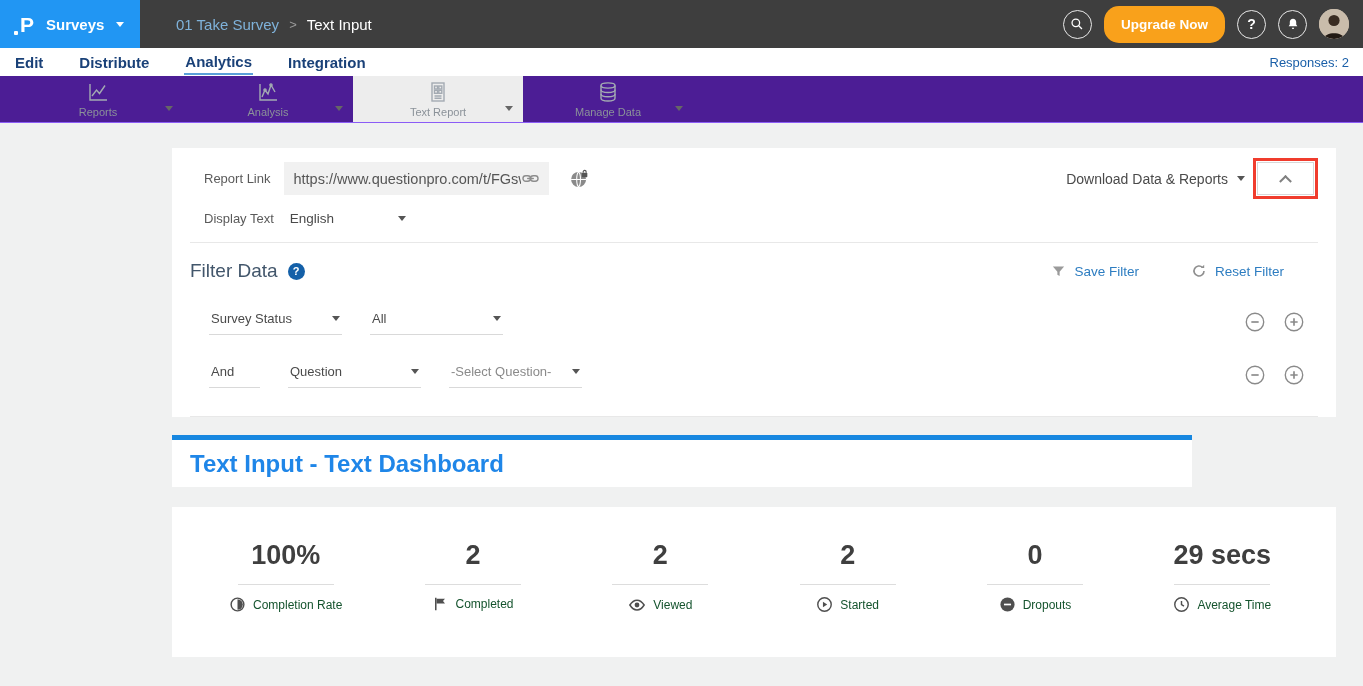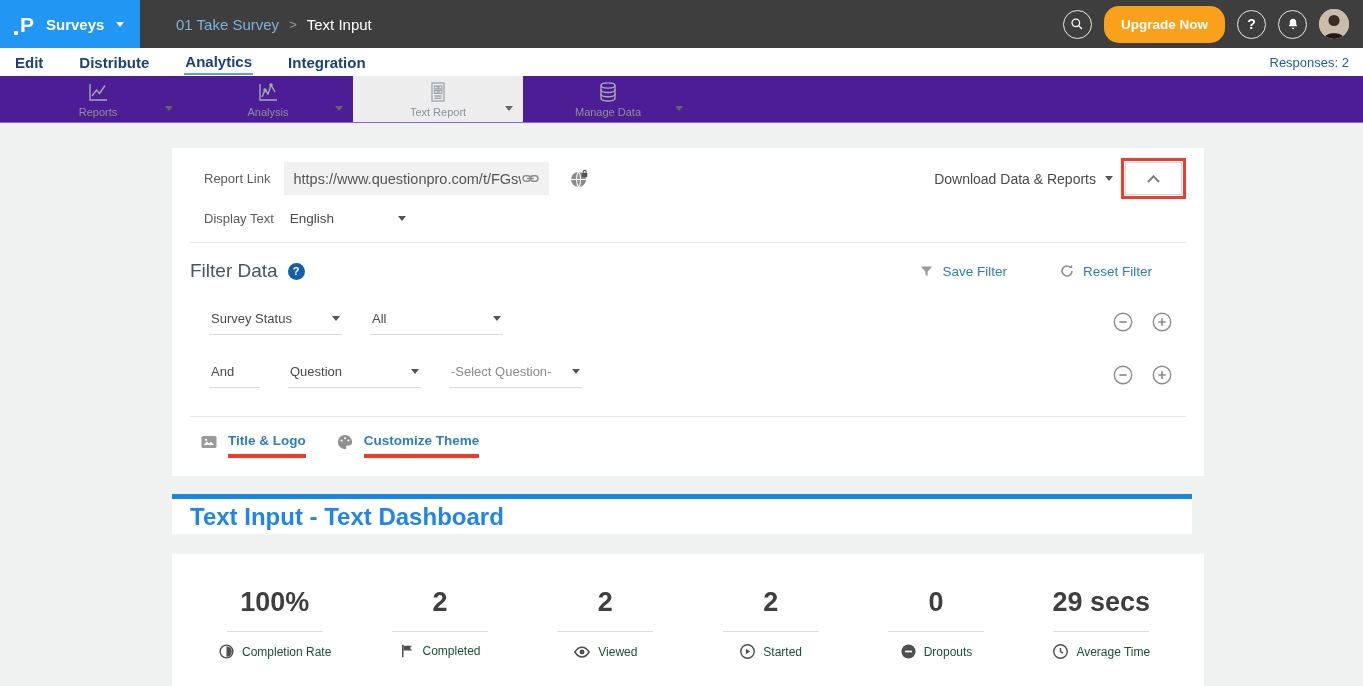--- a/index.html
+++ b/index.html
@@ -33,21 +33,21 @@
   .tabstrip { height:47px; background:#4c1d95; border-bottom:1px solid #8b5cf6; display:flex; padding-left:13px; }
   .tab-unit { width:170px; position:relative; display:flex; align-items:center; justify-content:center; cursor:pointer; }
   .tab-unit.active { background:#ededed; }
   .tab-inner { display:flex; flex-direction:column; align-items:center; gap:2px; }
   .tab-inner svg { stroke:#a3aab2; fill:none; stroke-width:1.4; }
   .tab-label { color:#8b9299; font-size:11px; }
   .tab-caret { position:absolute; right:10px; top:21px; }
   .tab-caret .caret { border-top-color:#666; }
 
   
-  .card { width:1032px; margin-left:172px; background:#fff; }
+  .card { width:1164px; margin-left:172px; background:#fff; }
   .card1 { margin-top:25px; }
 
   .row-link { display:flex; align-items:center; padding:14px 22px 6px 32px; }
   .field-label { font-size:13px; color:#5a5a5a; }
   .url-box { margin-left:14px; background:#f1f1f1; height:33px; display:flex; align-items:center; padding:0 9px; }
   .url-input { border:none; background:transparent; outline:none; font-family:"Liberation Sans",sans-serif; font-size:14.5px; color:#555; width:228px; }
   .icon-btn { background:none; border:none; cursor:pointer; display:flex; align-items:center; padding:0; }
   .globe-wrap { margin-left:20px; }
   .dl-group { margin-left:auto; display:flex; align-items:center; gap:9px; cursor:pointer; }
   .dl-label { font-size:14px; color:#4a4a4a; }
@@ -74,21 +74,21 @@
   .drop.plain { cursor:default; }
   .drop .muted { color:#8a8a8a; }
   .row-icons { margin-left:auto; display:flex; gap:17px; }
   .row-icons svg { cursor:pointer; }
 
   .links-row { display:flex; align-items:flex-start; padding:16px 0 18px 28px; gap:10px; }
   .red-underline { color:#2d7dc1; font-size:13.5px; font-weight:600; border-bottom:4px solid #f23b25; padding-bottom:6px; cursor:pointer; }
   .pal-gap { width:10px; }
 
   .blue-bar { width:1020px; margin:18px 0 0 172px; height:5px; background:#1787e0; }
-  .title-card { width:1020px; margin-left:172px; background:#fff; height:35px; display:flex; align-items:center; padding-left:18px; }
+  .title-card { width:1020px; margin-left:172px; background:#fff; height:47px; display:flex; align-items:center; padding-left:18px; }
   .dash-title { color:#1f86e8; font-size:24px; font-weight:700; }
 
   .stats-card { margin-top:20px; height:150px; padding-top:33px; }
   .stats { display:flex; padding:0 20px; }
   .stat { flex:1; text-align:center; }
   .stat-value { font-size:27px; font-weight:700; color:#3f3f3f; }
   .stat-line { width:96px; height:1px; background:#ddd; margin:13px auto 11px; }
   .stat-bottom { display:inline-flex; align-items:center; gap:7px; color:#14532d; font-size:12px; }
 </style>
 </head>
@@ -288,36 +288,20 @@
         </svg>
       <svg width="22" height="22" viewBox="0 0 24 24">
           <circle cx="12" cy="12" r="9.5" fill="none" stroke="#8a8a8a" stroke-width="1.5"></circle>
           <path d="M8 12h8M12 8v8" stroke="#8a8a8a" stroke-width="1.8"></path>
         </svg>
     </div>
   </div>
 
   <div class="divider"></div>
 
-  <div class="links-row">
-    <svg width="18" height="18" viewBox="0 0 24 24">
-        <rect x="2" y="4" width="20" height="16" rx="2" fill="#9a9a9a"></rect>
-        <path d="M5 16l4-5 3 3 2.5-2.5L19 16z" fill="#fff"></path>
-        <circle cx="8" cy="9" r="1.5" fill="#fff"></circle>
-      </svg>
-    <span class="red-underline">Title &amp; Logo</span>
-    <span class="pal-gap"></span>
-    <svg width="18" height="18" viewBox="0 0 24 24">
-        <path d="M12 2.5a9.5 9.5 0 1 0 0 19c1.6 0 2.2-1 1.6-2.1-.7-1.3.1-2.9 1.7-2.9h2.2c2.2 0 4-1.8 4-4C21.5 6.7 17.2 2.5 12 2.5z" fill="#8f8f8f"></path>
-        <circle cx="7.5" cy="10" r="1.4" fill="#fff"></circle>
-        <circle cx="12" cy="7" r="1.4" fill="#fff"></circle>
-        <circle cx="16.5" cy="10" r="1.4" fill="#fff"></circle>
-      </svg>
-    <span class="red-underline">Customize Theme</span>
-  </div>
 </div>
 
 <div class="blue-bar"></div>
 <div class="title-card">
   <span class="dash-title">Text Input - Text Dashboard</span>
 </div>
 
 <div class="card stats-card">
   <div class="stats">
 

